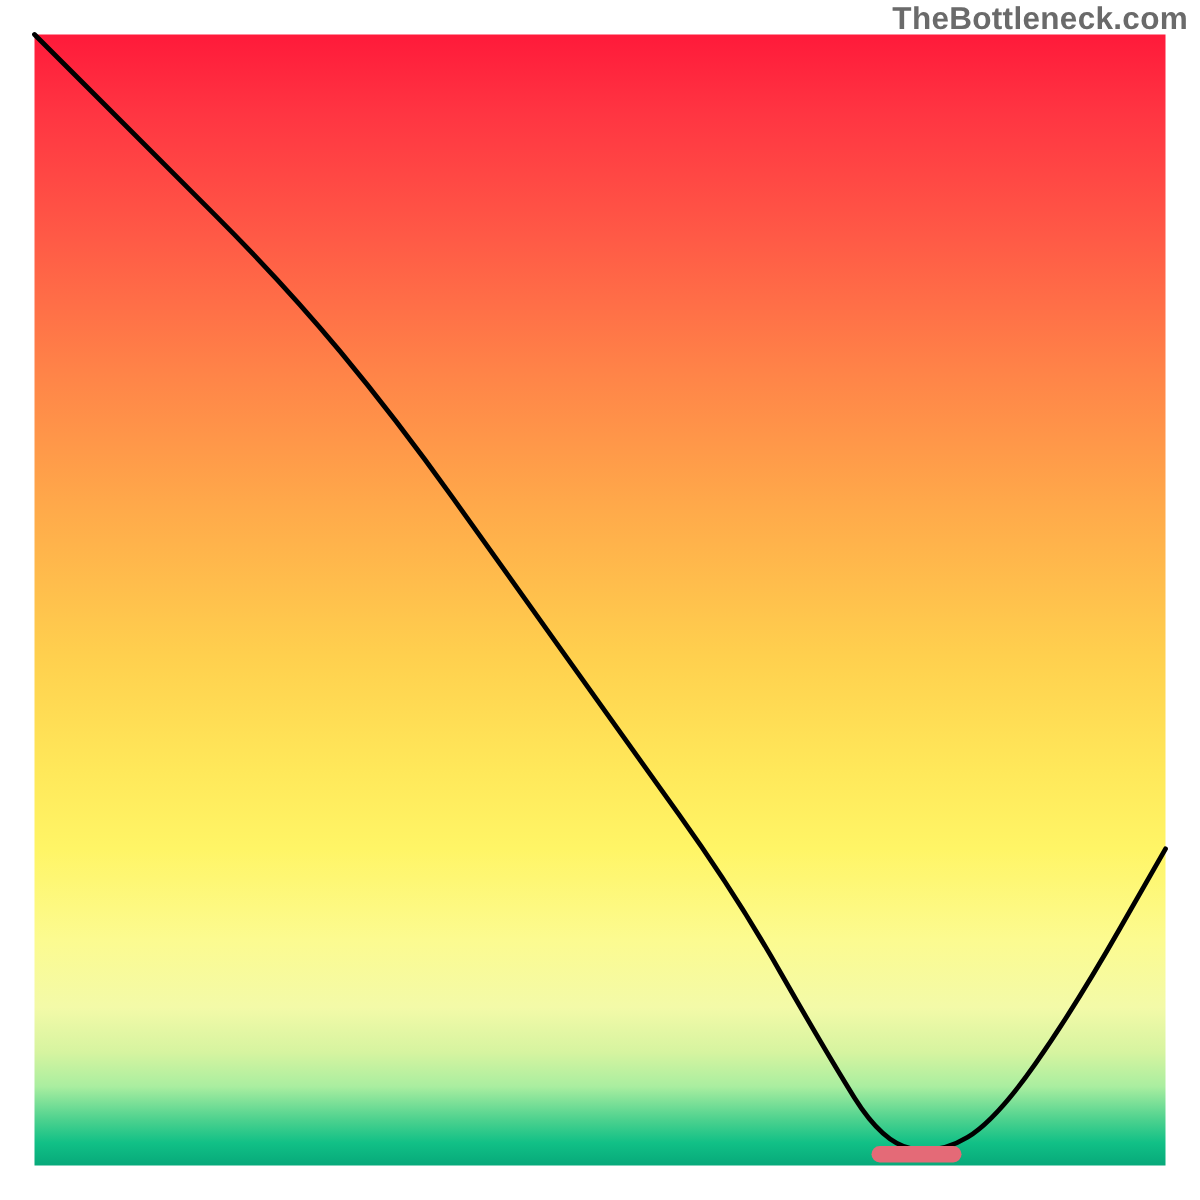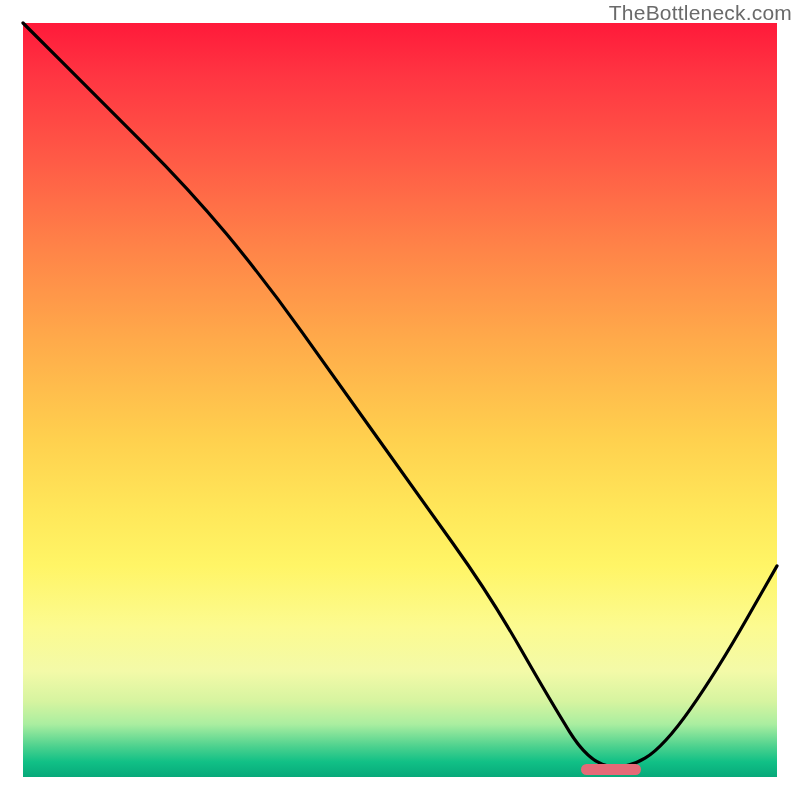--- a/index.html
+++ b/index.html
@@ -61,21 +61,21 @@
     height: 11px;
     border-radius: 6px;
     background: #e46a77;
   }
   
   .watermark {
     position: absolute;
     top: 1px;
     right: 8px;
     font-size: 21px;
-    font-weight: 400;
+    font-weight: 700;
     color: #6a6a6a;
     letter-spacing: 0.2px;
     text-align: center;
   }
 </style>
 </head>
 <body>
 
 <div class="stage">
 

